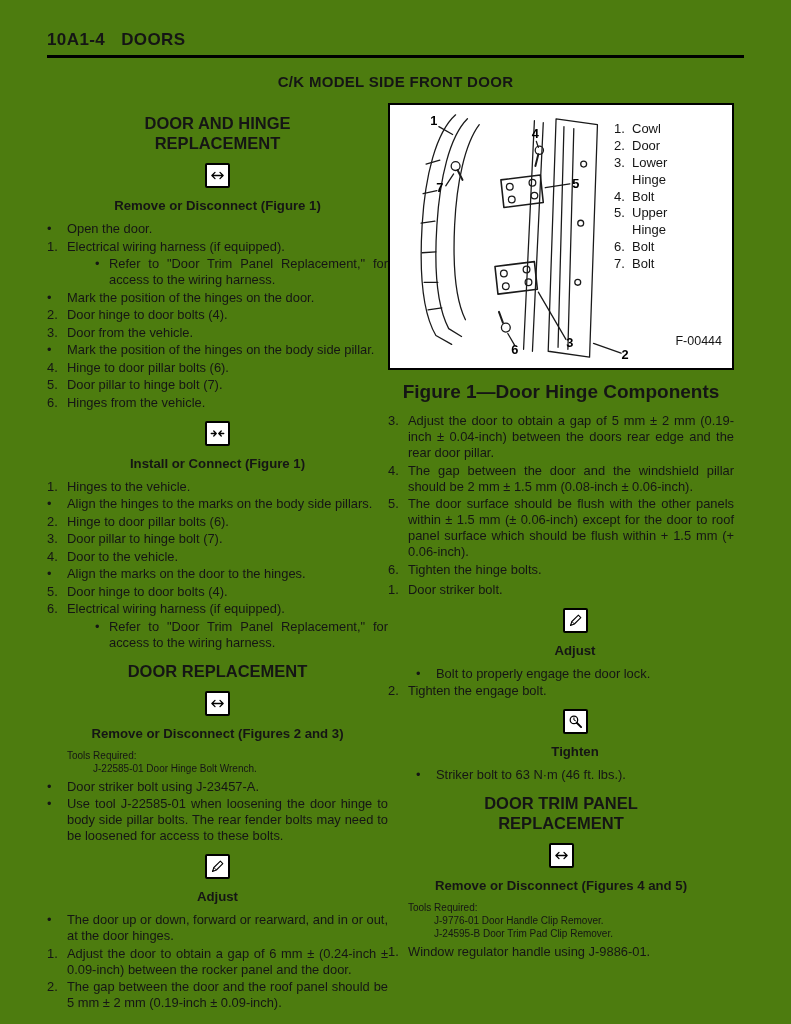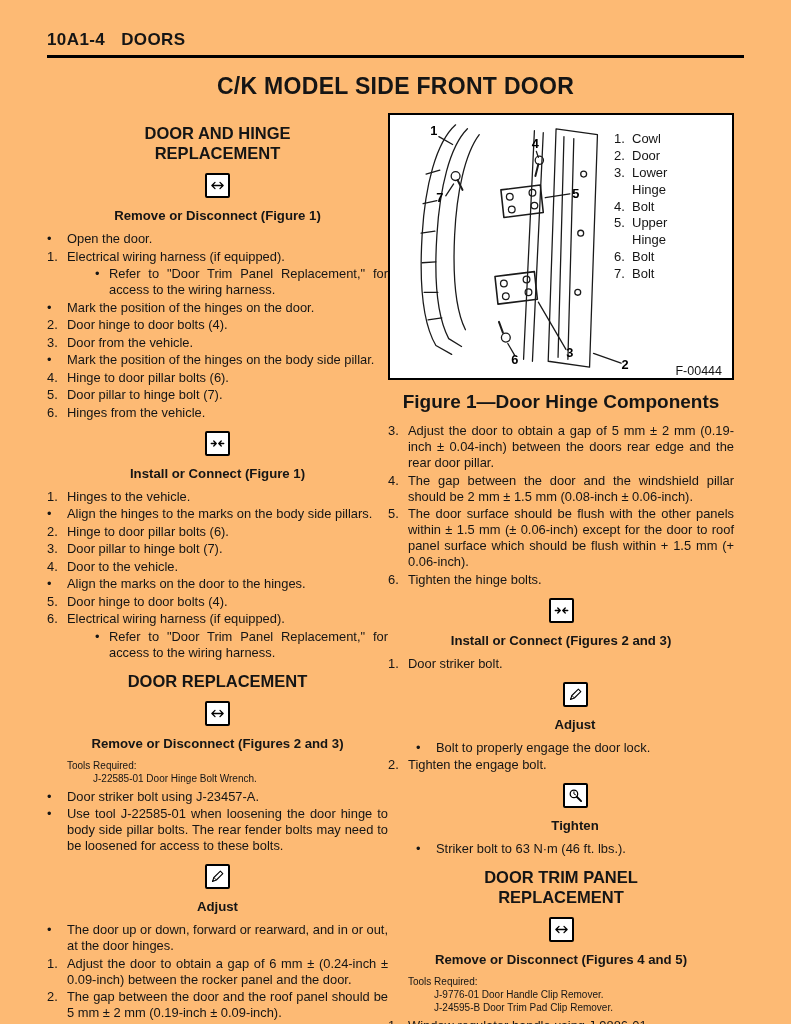--- a/index.html
+++ b/index.html
@@ -1,29 +1,29 @@
 <!DOCTYPE html>
 <html><head>
 <meta charset="utf-8">
 <style>
   * { margin:0; padding:0; box-sizing:border-box; }
   html,body { background:#ffffff; }
   .page{
-    width:791px; height:1024px; background:#fdba74; color:#151515;
+    width:791px; height:1024px; background:#4d7c0f; color:#151515;
     font-family:"Liberation Sans", sans-serif;
     position:relative; padding:30px 47px 16px; overflow:hidden;
     margin:0 auto;
   }
   .hdr{
     display:flex; gap:16px; align-items:baseline;
     font-weight:bold; font-size:17px; letter-spacing:.4px;
     padding-bottom:5px; border-bottom:3px solid #000;
   }
   .title{
-    text-align:center; font-size:23px; font-weight:bold;
+    text-align:center; font-size:15px; font-weight:bold;
     margin:15px 0 13px; letter-spacing:.3px;
   }
   .cols{ display:flex; }
   .col-left{ width:341px; flex:none; }
   .col-right{ width:346px; flex:none; }
   .sec-heading{
     text-align:center; font-size:16.5px; font-weight:bold;
     white-space:pre-line; line-height:1.22; margin:10px 0 9px;
   }
   .proc{ display:flex; align-items:center; gap:10px; margin:10px 0 8px;flex-direction:column; }
@@ -42,21 +42,21 @@
   .li.ind2{ margin-left:48px; }
   .li.ind2 .m{ width:14px; }
   .tools{ font-size:10px; line-height:1.3; margin:4px 0 4px 20px; }
   .tools-line{ margin-left:26px; }
   .figure{ border:2px solid #000; width:346px; height:267px; position:relative; background:#fff; }
   .figure svg.diagram{ position:absolute; left:0; top:0; width:100%; height:100%; }
   .legend{ position:absolute; left:224px; top:16px; font-size:13px; line-height:1.3; }
   .legend-row{ display:flex; }
   .legend-row .ln{ width:18px; flex:none; }
   .legend-row .lt{ width:48px; }
-  .fig-code{ position:absolute; right:10px; bottom:0; font-size:12.5px; }
+  .fig-code{ position:absolute; right:10px; bottom:20px; font-size:12.5px; }
   .fig-caption{ text-align:center; font-weight:bold; font-size:19px; margin:11px 0 10px; }
   #fig-callouts text{ font-family:"Liberation Sans",sans-serif; font-weight:bold; font-size:13px; fill:#000; }
 </style>
 </head>
 <body>
 
 <div class="page">
 
   <header class="hdr">
     <span>10A1-4</span>
@@ -319,28 +319,20 @@
             </div>
             <div class="li ind0">
               <span class="m">5.</span>
               <span class="t">The door surface should be flush with the other panels within ± 1.5 mm (± 0.06-inch) except for the door to roof panel surface which should be flush within + 1.5 mm (+ 0.06-inch).</span>
             </div>
             <div class="li ind0">
               <span class="m">6.</span>
               <span class="t">Tighten the hinge bolts.</span>
             </div>
           </div>
-          <div class="proc">
-            <span class="proc-icon">
-              <svg viewBox="0 0 24 24">
-                <path d="M2 12h8M10 12 6 8M10 12l-4 4M22 12h-8M14 12l4-4M14 12l4 4" fill="none" stroke="#000" stroke-width="2.1" stroke-linecap="round" stroke-linejoin="round"></path>
-              </svg>
-            </span>
-            <span class="proc-label">Install or Connect (Figures 2 and 3)</span>
-          </div>
           <div class="plist">
             <div class="li ind0">
               <span class="m">1.</span>
               <span class="t">Door striker bolt.</span>
             </div>
           </div>
           <div class="proc proc-indent">
             <span class="proc-icon">
               <svg viewBox="0 0 24 24">
                 <path d="M4 20l2.2-6.4L16.6 3.4l3.9 3.9L10.2 17.6 4 20z" fill="none" stroke="#000" stroke-width="1.7" stroke-linejoin="round"></path>

